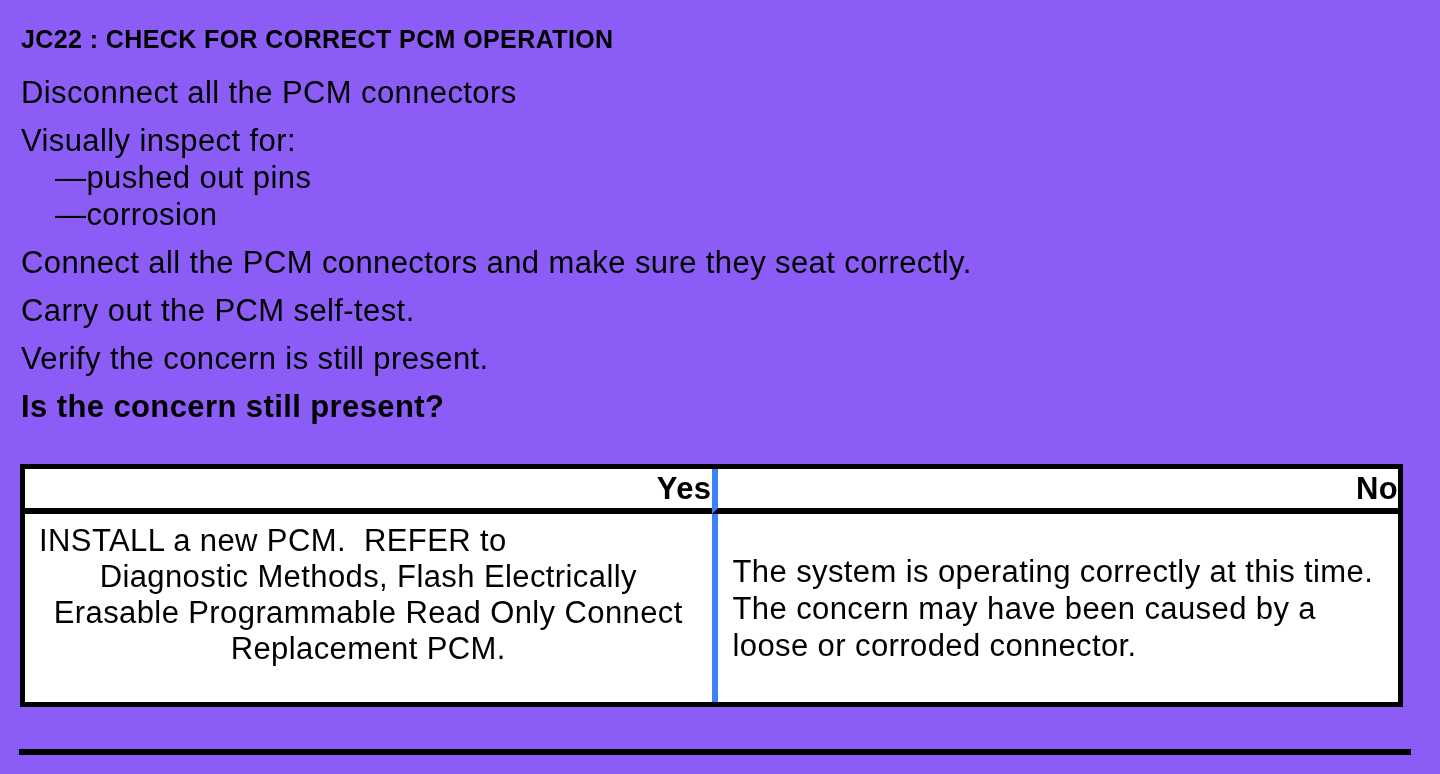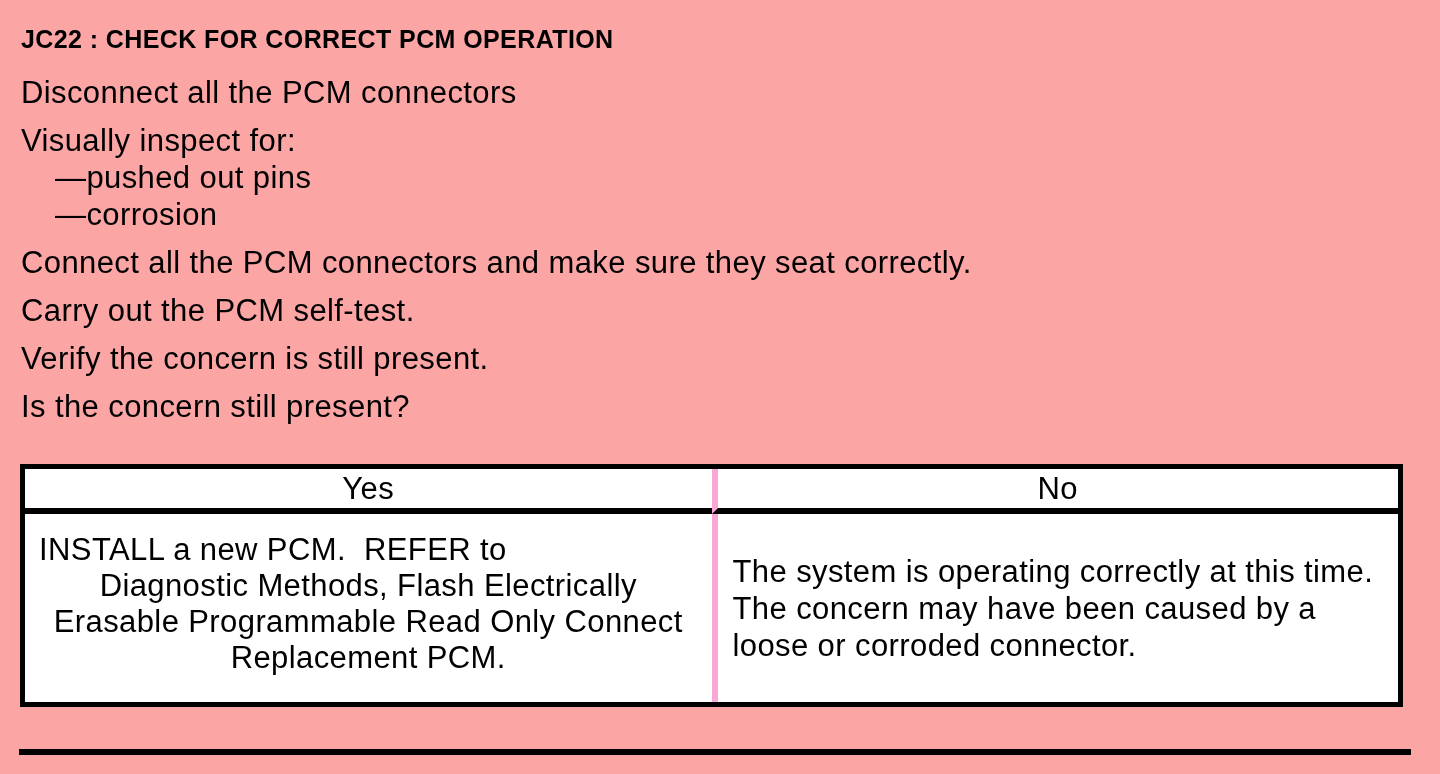--- a/index.html
+++ b/index.html
@@ -11,21 +11,21 @@
     width: 1440px;
     height: 774px;
     font-family: "Liberation Sans", sans-serif;
     color: #000000;
     overflow: hidden;
   }
   .page {
     position: relative;
     width: 1440px;
     height: 774px;
-    background: #fca5a5;
+    background: #8b5cf6;
   }
   .content {
     position: absolute;
     top: 24px;
     left: 21px;
     right: 21px;
   }
   .title {
     font-size: 25px;
     line-height: 30px;
@@ -41,53 +41,53 @@
     white-space: pre-wrap;
   }
   .para.first {
     margin-top: 20px;
   }
   .list-item {
     margin-top: 0;
     margin-left: 34px;
   }
   .bold-q {
-    font-weight: normal;
+    font-weight: bold;
   }
   .result-table {
     position: absolute;
     left: 20px;
     top: 464px;
     width: 1383px;
     box-sizing: border-box;
     border: 5px solid #000000;
     display: grid;
     grid-template-columns: 1fr 1fr;
     background: #ffffff;
   }
   .cell {
     box-sizing: border-box;
     font-size: 31px;
     letter-spacing: 0.4px;
   }
   .cell.col2 {
-    border-left: 6px solid #f9a8d4;
+    border-left: 6px solid #3b82f6;
   }
   .cell.header {
     height: 45px;
     line-height: 39px;
     border-bottom: 6px solid #000000;
-    font-weight: normal;
-    text-align: center;
+    font-weight: bold;
+    text-align: right;
   }
   .cell.body {
     height: 188px;
   }
   .yes-cell {
-    padding: 18px 6px 0 6px;
+    padding: 9px 6px 0 6px;
   }
   .yes-line {
     line-height: 36px;
     text-align: center;
     white-space: pre-wrap;
   }
   .yes-line.left {
     text-align: left;
     padding-left: 8px;
   }

